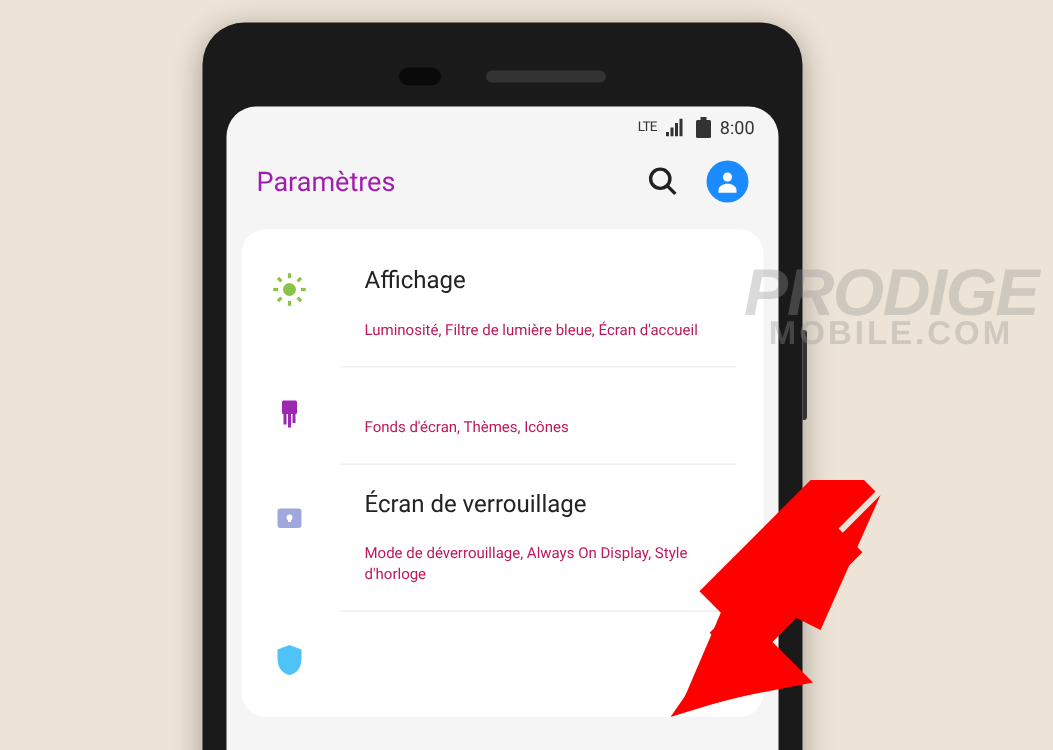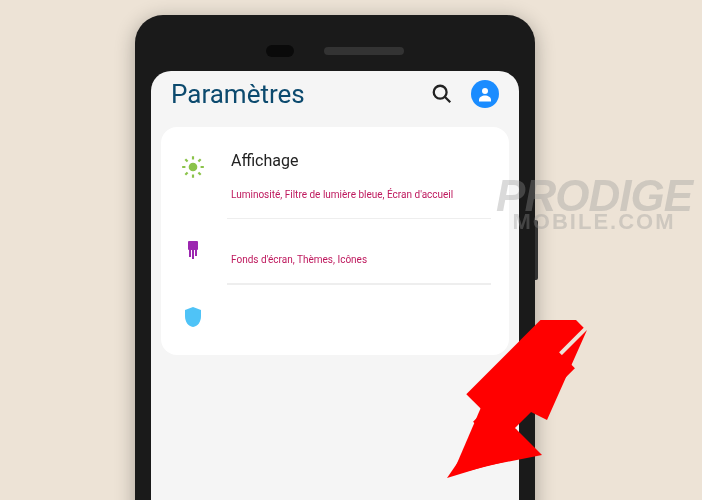--- a/index.html
+++ b/index.html
@@ -47,38 +47,38 @@
     padding: 0 16px;
     font-size: 12px;
     color: #333;
   }
   .header {
     display: flex;
     align-items: center;
     justify-content: space-between;
     padding: 8px 20px 18px 20px;
   }
-  .header-title { font-size: 26px; font-weight: 400; color: #0c4a6e; }
+  .header-title { font-size: 18px; font-weight: 400; color: #a21caf; }
   .header-actions { display: flex; align-items: center; gap: 18px; }
   .avatar {
     width: 28px; height: 28px; border-radius: 50%;
     background: #1a8cff;
     display: flex; align-items: center; justify-content: center;
   }
   .card {
     background: #fff;
     border-radius: 16px;
     margin: 0 10px;
     padding: 8px 0;
   }
   .item {
     display: flex;
     align-items: flex-start;
     padding: 16px 18px;
-    gap: 24px;
+    gap: 36px;
   }
   .item-icon {
     width: 28px;
     height: 28px;
     flex-shrink: 0;
     display: flex;
     align-items: center;
     justify-content: center;
     margin-top: 2px;
   }
@@ -128,20 +128,36 @@
 
 <div class="phone">
   <div class="speaker-area">
     <div class="sensor"></div>
     <div class="speaker"></div>
   </div>
   <div class="power-btn"></div>
 
   <div class="screen">
 
+    <div class="statusbar">
+      <span style="font-size:9px;letter-spacing:-0.5px;">
+        <span>LTE</span>
+      </span>
+      <svg width="14" height="12" viewBox="0 0 14 12">
+        <rect x="0" y="9" width="2" height="3" fill="#333"></rect>
+        <rect x="3" y="6" width="2" height="6" fill="#333"></rect>
+        <rect x="6" y="3" width="2" height="9" fill="#333"></rect>
+        <rect x="9" y="0" width="2" height="12" fill="#333"></rect>
+      </svg>
+      <svg width="10" height="14" viewBox="0 0 10 14">
+        <rect x="3" y="0" width="4" height="2" fill="#333"></rect>
+        <rect x="0" y="2" width="10" height="12" fill="#333" rx="1"></rect>
+      </svg>
+      <span>8:00</span>
+    </div>
 
     <div class="header">
       <div class="header-title">Paramètres</div>
       <div class="header-actions">
         <svg width="22" height="22" viewBox="0 0 24 24" fill="none" stroke="#222" stroke-width="2.5">
           <circle cx="10" cy="10" r="7"></circle>
           <line x1="15" y1="15" x2="21" y2="21"></line>
         </svg>
         <div class="avatar">
           <svg width="18" height="18" viewBox="0 0 24 24" fill="#fff">
@@ -187,20 +203,33 @@
             <rect x="14" y="11" width="2" height="6"></rect>
           </svg>
         </div>
         <div class="item-text">
           <div class="item-sub">Fonds d'écran, Thèmes, Icônes</div>
         </div>
       </div>
 
       <div class="divider"></div>
 
+      <div class="item">
+        <div class="item-icon">
+          <svg width="24" height="24" viewBox="0 0 24 24" fill="#9fa8da">
+            <rect x="4" y="9" width="16" height="13" rx="2"></rect>
+            <circle cx="12" cy="15" r="2" fill="#fff"></circle>
+            <rect x="11" y="15" width="2" height="3" fill="#fff"></rect>
+          </svg>
+        </div>
+        <div class="item-text">
+          <div class="item-title">Écran de verrouillage</div>
+          <div class="item-sub">Mode de déverrouillage, Always On Display, Style d'horloge</div>
+        </div>
+      </div>
 
       <div class="divider"></div>
 
       <div class="item">
         <div class="item-icon">
           <svg width="24" height="24" viewBox="0 0 24 24" fill="#4fc3f7">
             <path d="M12 2 L4 5 L4 11 C4 17 7 21 12 22 C17 21 20 17 20 11 L20 5 Z"></path>
           </svg>
         </div>
       </div>

